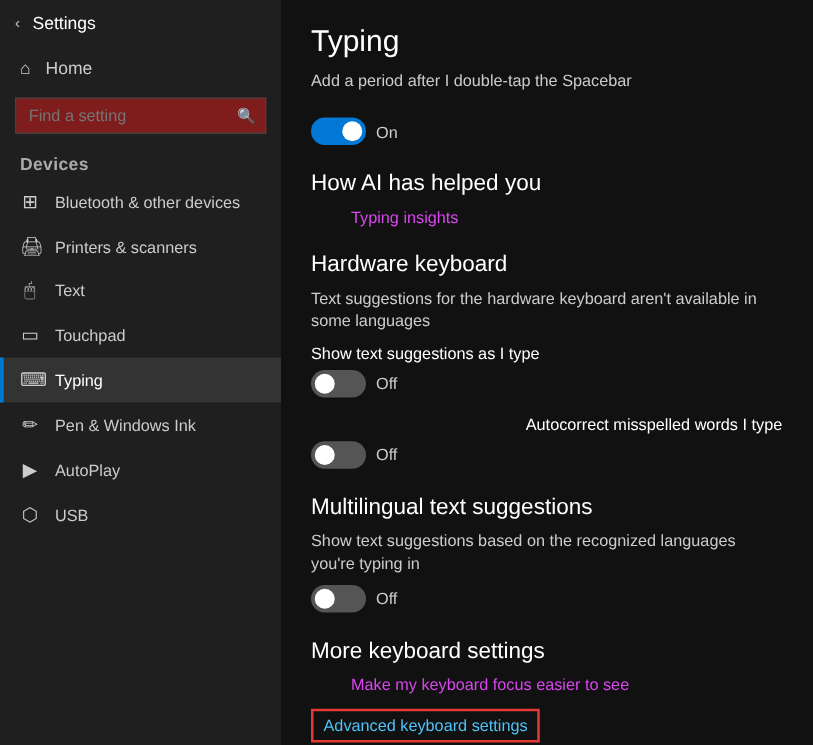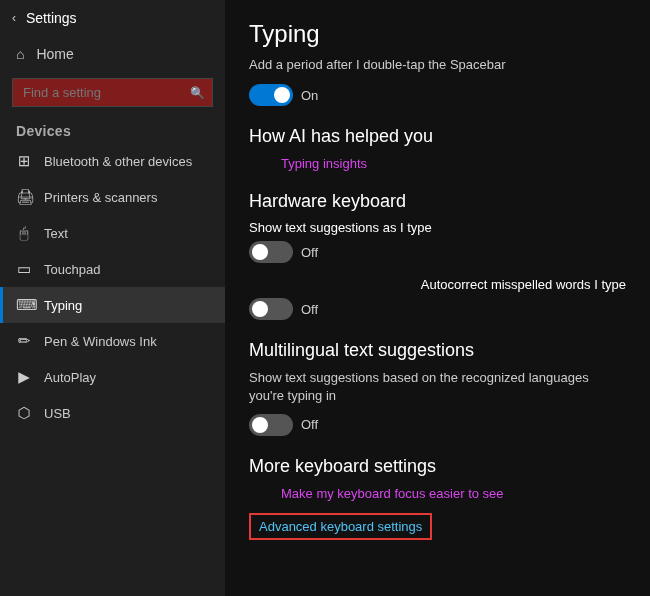--- a/index.html
+++ b/index.html
@@ -116,21 +116,21 @@
       font-size: 24px;
       font-weight: 300;
       color: #fff;
       margin-bottom: 8px;
     }
 
     .setting-row {
       display: flex;
       align-items: flex-end;
       justify-content: space-between;
-      margin-bottom: 10px;
+      margin-bottom: 20px;
     }
 
     .setting-desc {
       font-size: 13px;
       color: #ccc;
       margin-bottom: 8px;
       max-width: 380px;
       line-height: 1.4;
     }
 
@@ -270,20 +270,21 @@
     </div>
     <span class="toggle-label">On</span>
   </div>
 
   
   <h2 class="section-title">How AI has helped you</h2>
   <a class="link-text">Typing insights</a>
 
   
   <h2 class="section-title">Hardware keyboard</h2>
+  <p class="setting-desc">Text suggestions for the hardware keyboard aren't available in some languages</p>
 
   <div style="font-size:13px;color:#fff;margin-bottom:6px;">Show text suggestions as I type</div>
   <div class="toggle-row">
     <div class="toggle off">
       <div class="toggle-knob"></div>
     </div>
     <span class="toggle-label">Off</span>
   </div>
 
   <div style="font-size:13px;color:#fff;margin-bottom:6px;text-align:right;">Autocorrect misspelled words I type</div>

